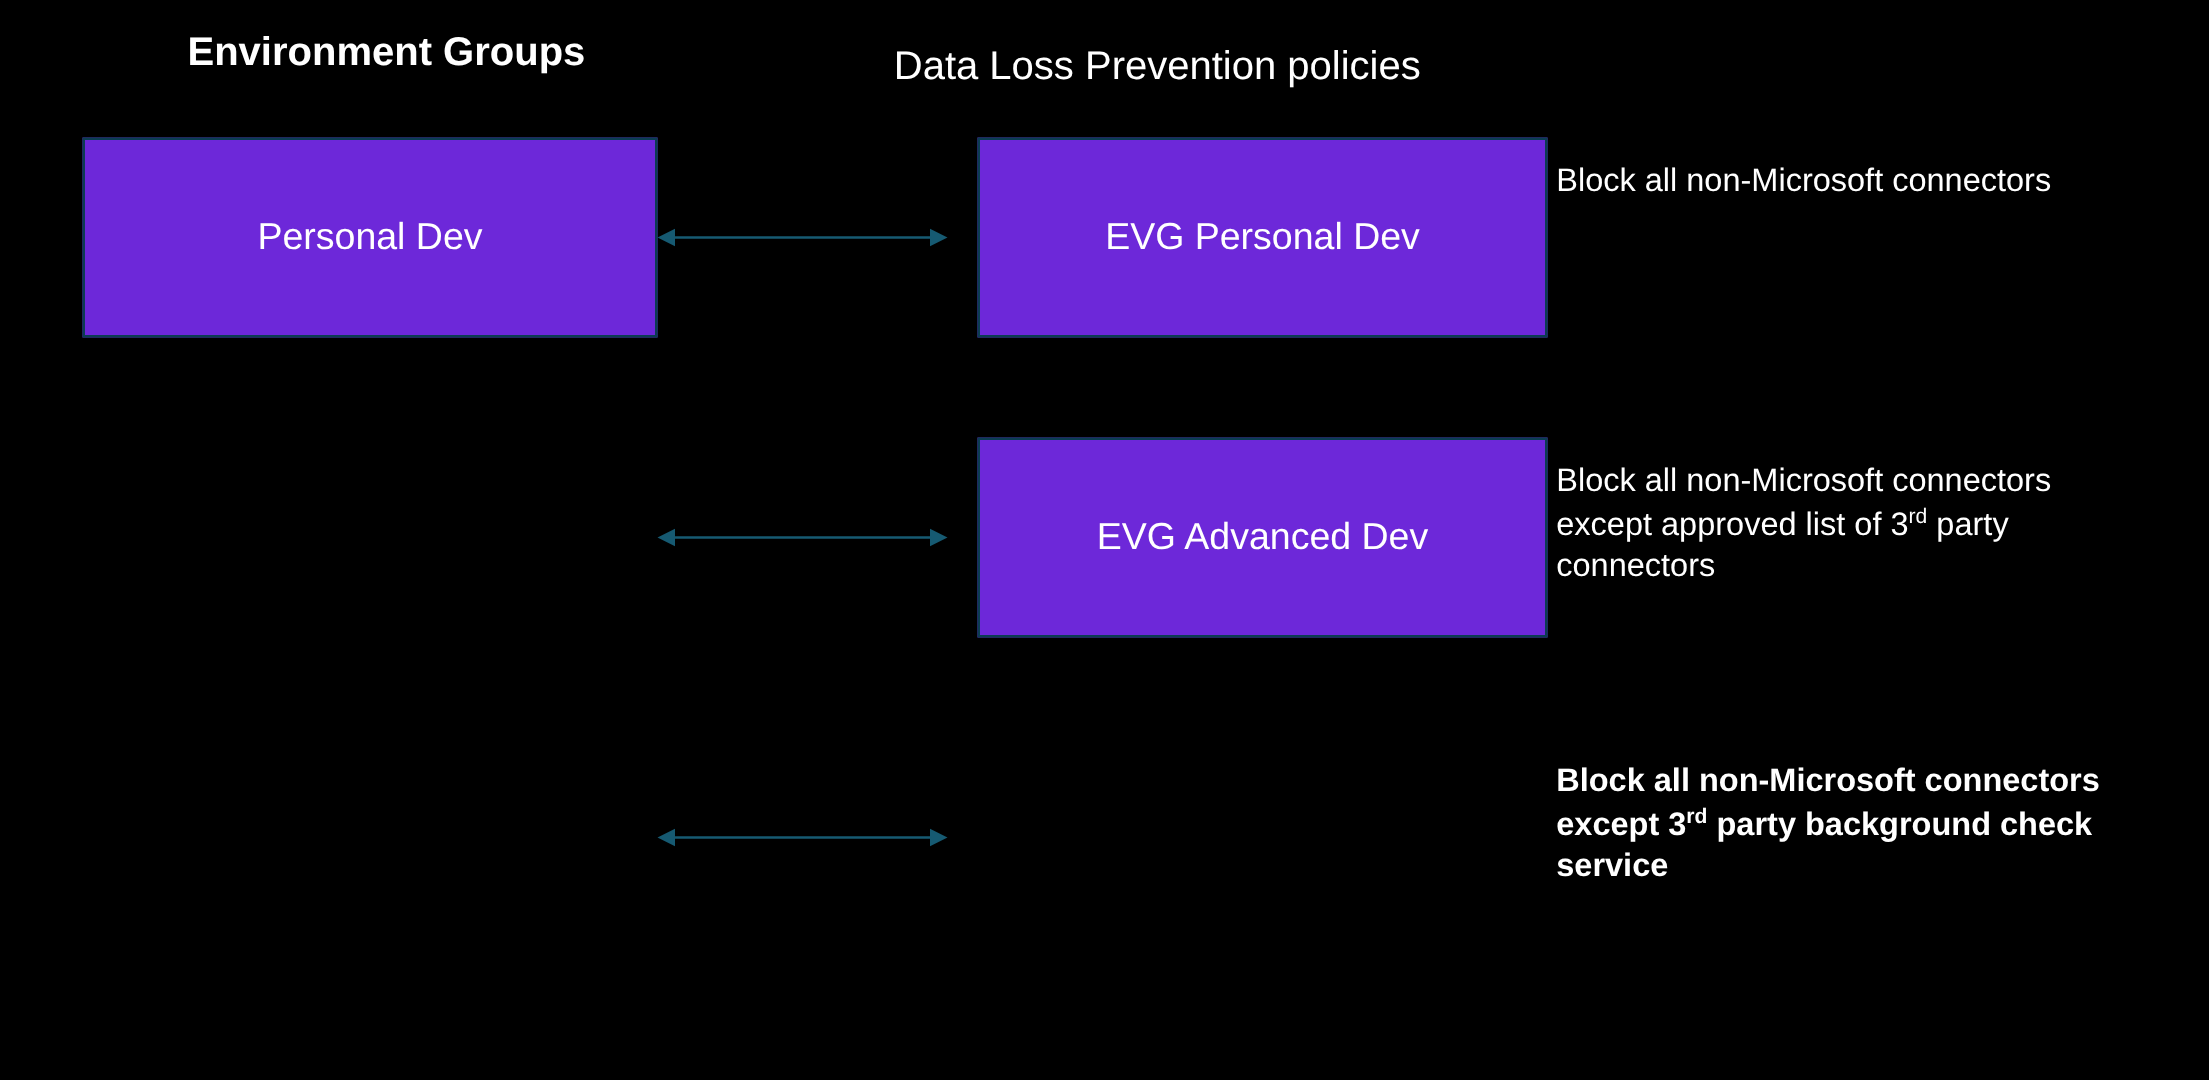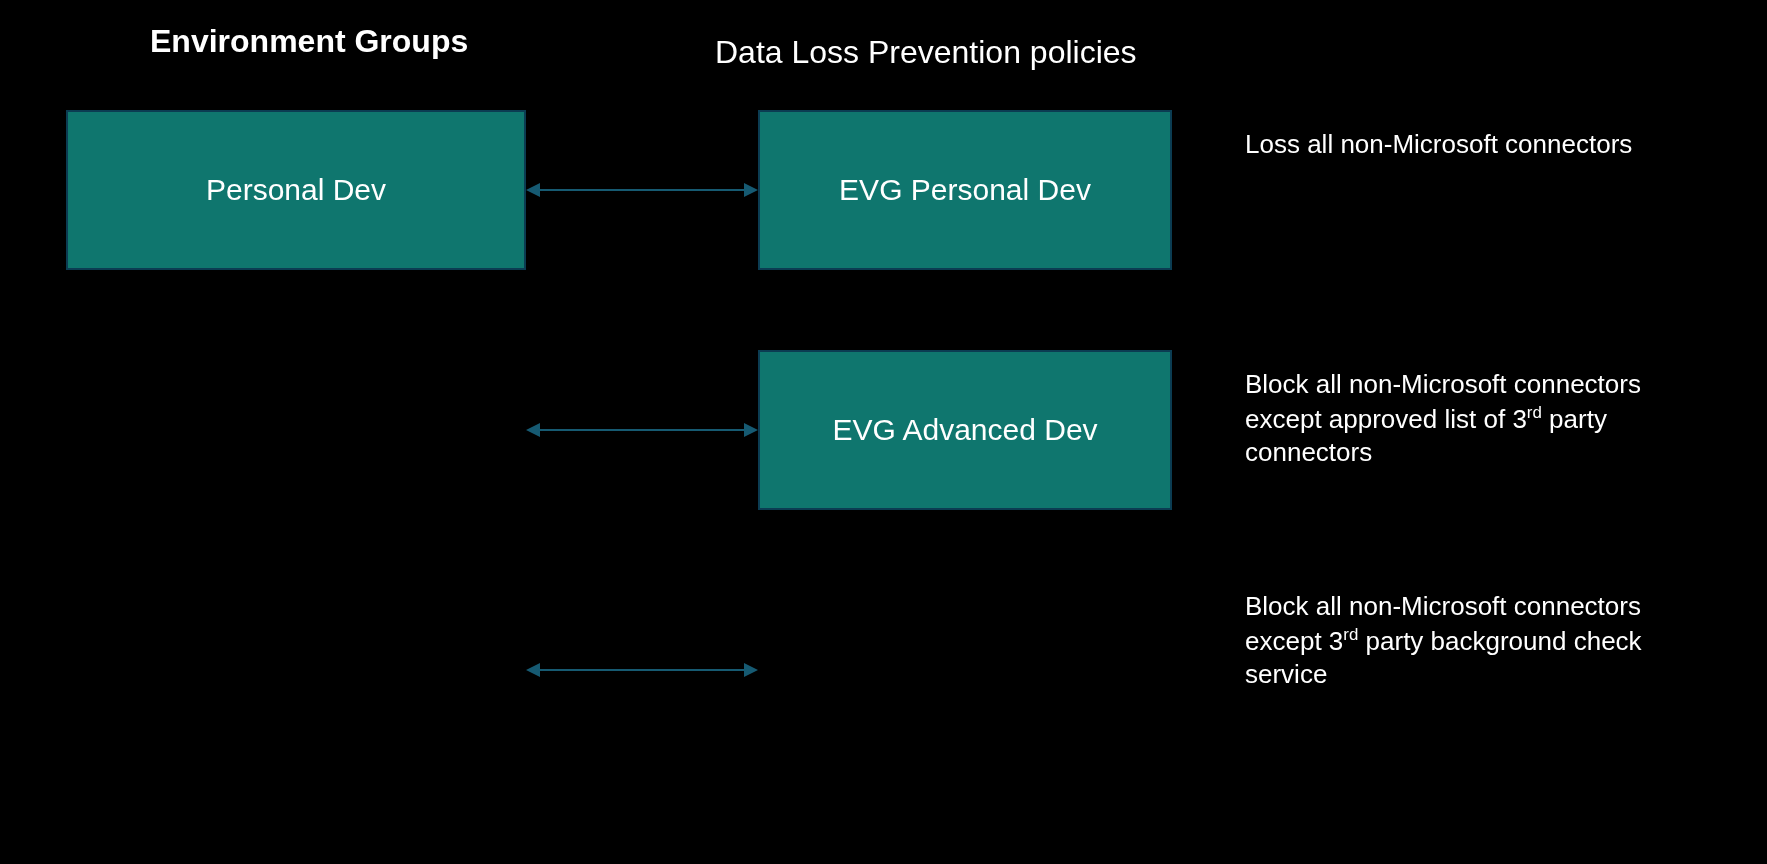--- a/index.html
+++ b/index.html
@@ -41,37 +41,37 @@
       position: absolute;
       left: 0;
       width: 100%;
       height: 160px;
     }
     .row-1 { top: 110px; }
     .row-2 { top: 350px; }
     .row-3 { top: 590px; }
     .box {
       position: absolute;
-      background: #0f766e;
+      background: #6d28d9;
       border: 2px solid #0b3c52;
       display: flex;
       align-items: center;
       justify-content: center;
       font-size: 30px;
       font-weight: 400;
       color: #ffffff;
       height: 160px;
     }
     .box-left {
       left: 66px;
       width: 460px;
     }
     .box-right {
-      left: 758px;
-      width: 414px;
+      left: 782px;
+      width: 456px;
       text-align: right;
     }
     .arrow {
       position: absolute;
       left: 526px;
       width: 232px;
       top: 78px;
       height: 4px;
       display: flex;
       align-items: center;
@@ -96,21 +96,21 @@
     .description {
       position: absolute;
       left: 1245px;
       width: 460px;
       font-size: 26px;
       line-height: 1.3;
       color: #ffffff;
     }
     .desc-1 { top: 18px; }
     .desc-2 { top: 18px; }
-    .desc-3 { top: 0px; }
+    .desc-3 { top: 18px; font-weight: bold; }
     sup {
       font-size: 0.65em;
       vertical-align: super;
       text-align: right;
     }
   </style>
 </head>
 <body>
 
 <div class="header-row">
@@ -123,21 +123,21 @@
     <span>Personal Dev</span>
   </div>
   <div class="arrow">
     <div class="arrow-head-left"></div>
     <div class="arrow-line"></div>
     <div class="arrow-head-right"></div>
   </div>
   <div class="box box-right">
     <span>EVG Personal Dev</span>
   </div>
-  <div class="description desc-1">Loss all non-Microsoft connectors</div>
+  <div class="description desc-1">Block all non-Microsoft connectors</div>
 </div>
 
 <div class="row row-2">
   <div class="arrow">
     <div class="arrow-head-left"></div>
     <div class="arrow-line"></div>
     <div class="arrow-head-right"></div>
   </div>
   <div class="box box-right">
     <span>EVG Advanced Dev</span>

